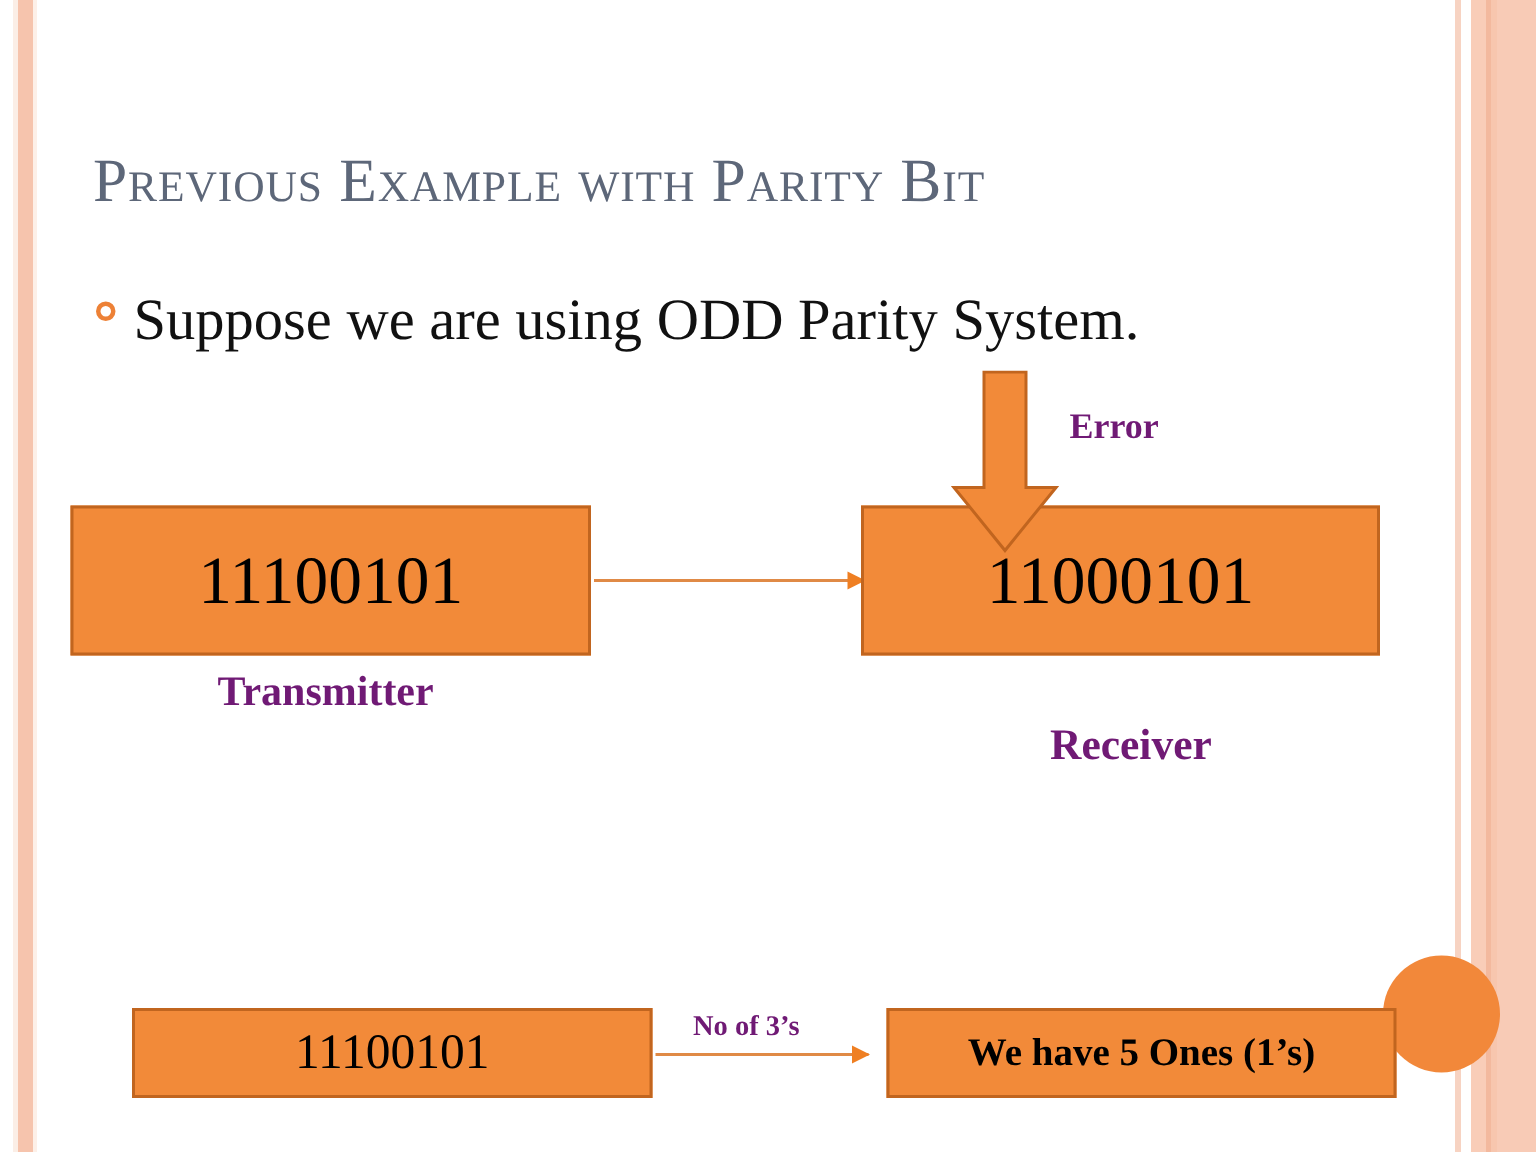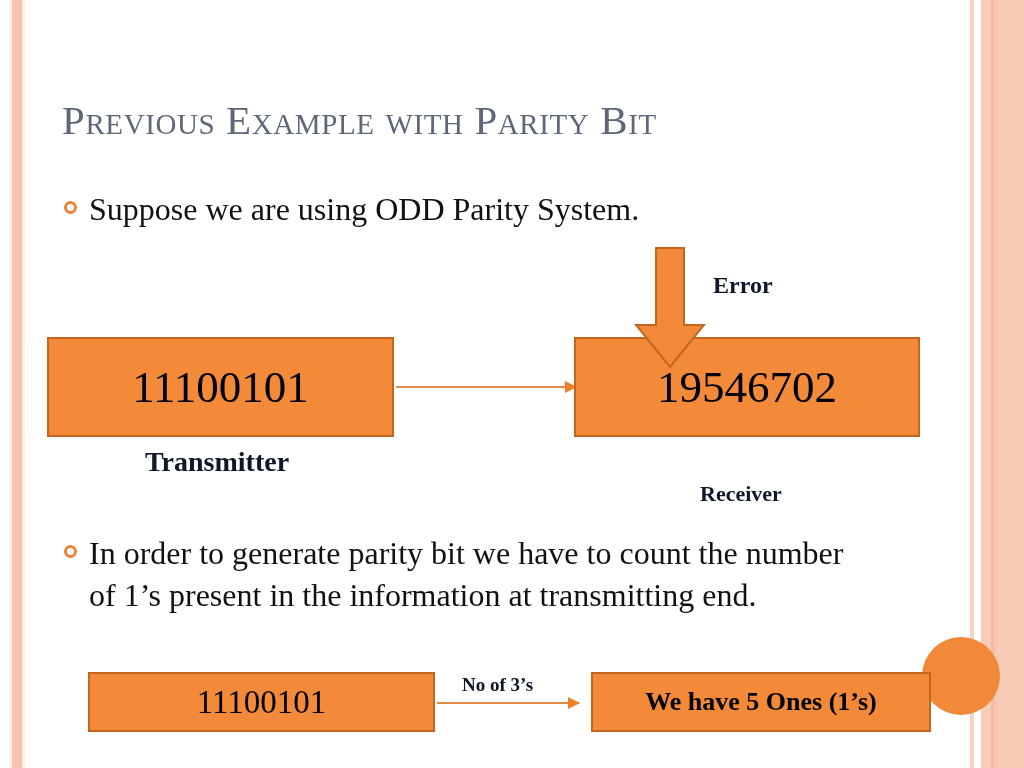--- a/index.html
+++ b/index.html
@@ -72,21 +72,21 @@
     height: 13px;
     border: 3px solid #ed8136;
     border-radius: 50%;
     box-sizing: border-box;
     flex: 0 0 auto;
     margin-top: 13px;
     margin-right: 12px;
   }
   .bullet-text {
     font-family: "Liberation Serif", serif;
-    font-size: 32px;
+    font-size: 39px;
     color: #111111;
     line-height: 1.32;
   }
 
   #bullet-1 { left: 64px; top: 188px; }
   #bullet-2 { left: 64px; top: 532px; width: 790px; }
 
   
   .obox {
     position: absolute;
@@ -160,26 +160,26 @@
     top: 247px;
     width: 72px;
     height: 122px;
   }
 
   
   .slabel {
     position: absolute;
     font-family: "Liberation Serif", serif;
     font-weight: bold;
-    color: #0f172a;
+    color: #701a75;
     white-space: nowrap;
   }
   #label-error      { left: 713px; top: 272px; font-size: 24px; }
   #label-transmitter{ left: 145px; top: 446px; font-size: 28px; }
-  #label-receiver   { left: 700px; top: 481px; font-size: 22px; }
+  #label-receiver   { left: 700px; top: 481px; font-size: 29px; }
   #label-no-of-ones { left: 462px; top: 674px; font-size: 19px; }
 
   
   #deco-circle {
     position: absolute;
     left: 922px;
     top: 637px;
     width: 78px;
     height: 78px;
     border-radius: 50%;
@@ -201,36 +201,32 @@
     <span class="bullet-text">Suppose we are using ODD Parity System.</span>
   </div>
 
   <div class="obox" id="box-transmitter">11100101</div>
 
   <div class="thin-arrow" id="arrow-tx-rx">
     <span class="line"></span>
     <span class="head"></span>
   </div>
 
-  <div class="obox" id="box-receiver">19546702</div>
+  <div class="obox" id="box-receiver">11000101</div>
 
   <svg id="error-arrow" viewBox="0 0 72 122">
     <polygon points="22,1 50,1 50,78 70,78 36,120 2,78 22,78" fill="#f28a39" stroke="#c1651f" stroke-width="2"></polygon>
   </svg>
 
   <div class="slabel" id="label-error">Error</div>
 
   <div class="slabel" id="label-transmitter">Transmitter</div>
 
   <div class="slabel" id="label-receiver">Receiver</div>
 
-  <div class="bullet-row" id="bullet-2">
-    <span class="bullet-marker"></span>
-    <span class="bullet-text">In order to generate parity bit we have to count the number of 1’s present in the information at transmitting end.</span>
-  </div>
 
   <div id="deco-circle"></div>
 
   <div class="obox" id="box-data-bottom">11100101</div>
 
   <div class="slabel" id="label-no-of-ones">No of 3’s</div>
 
   <div class="thin-arrow" id="arrow-count">
     <span class="line"></span>
     <span class="head"></span>

